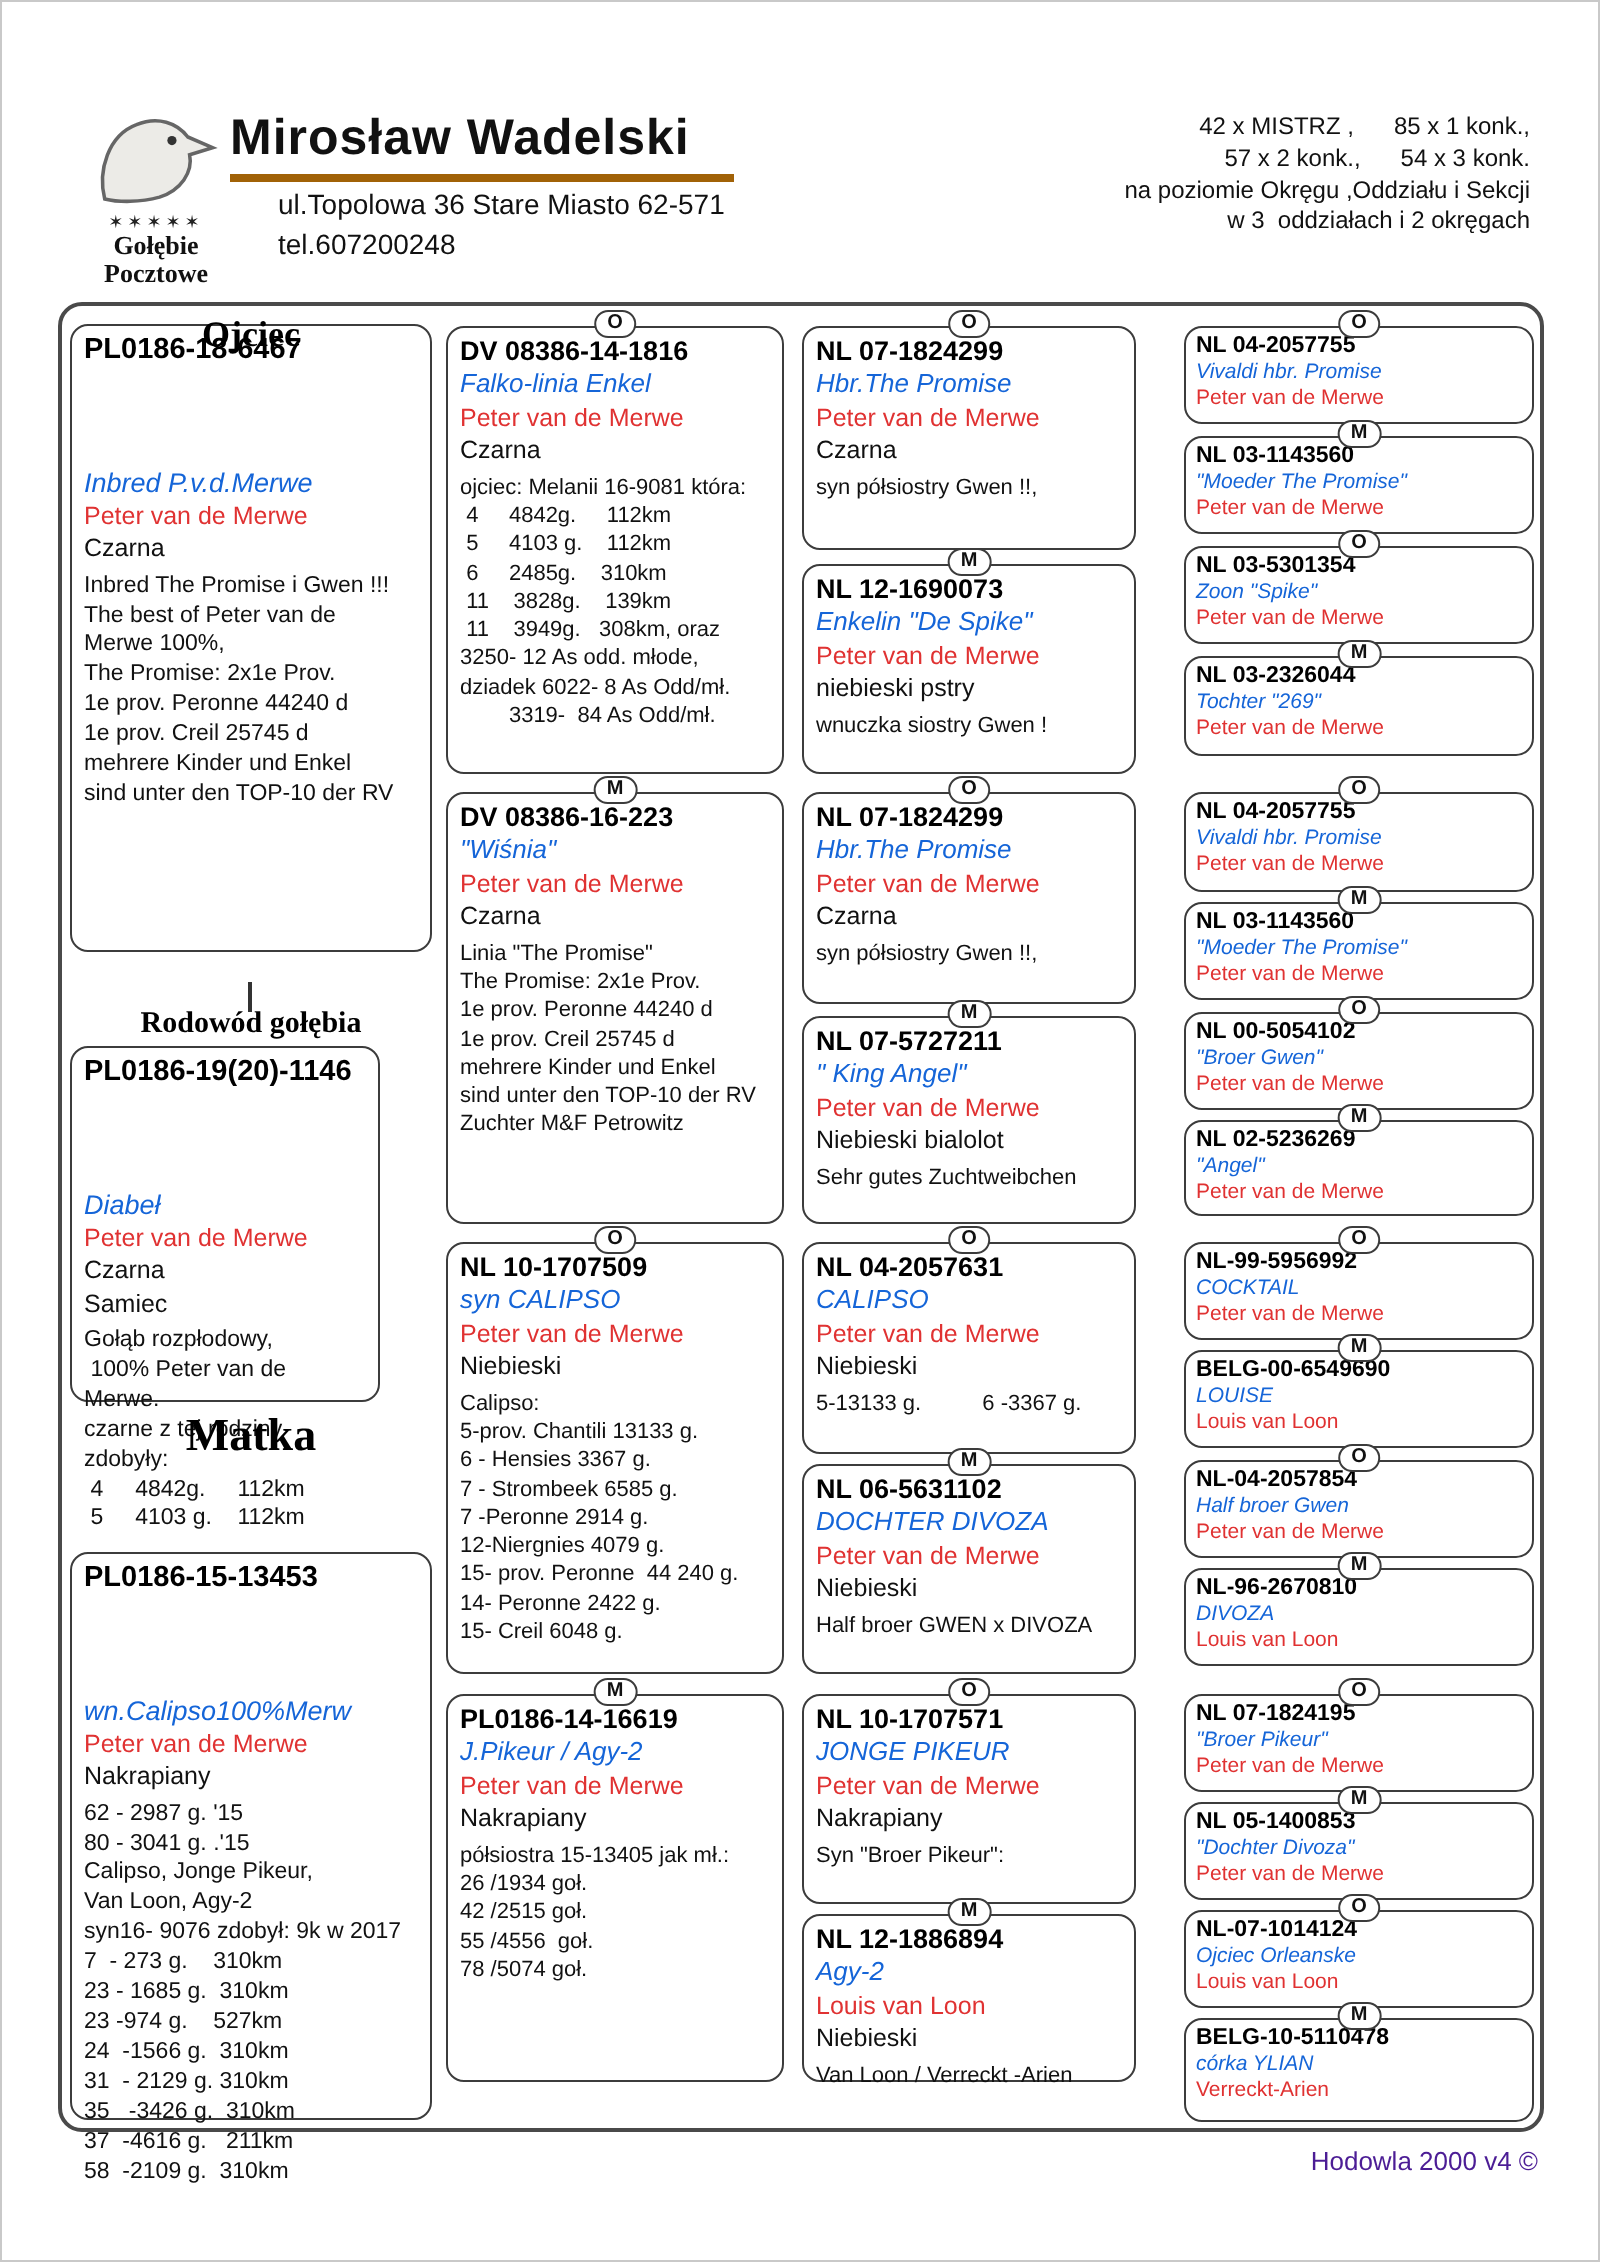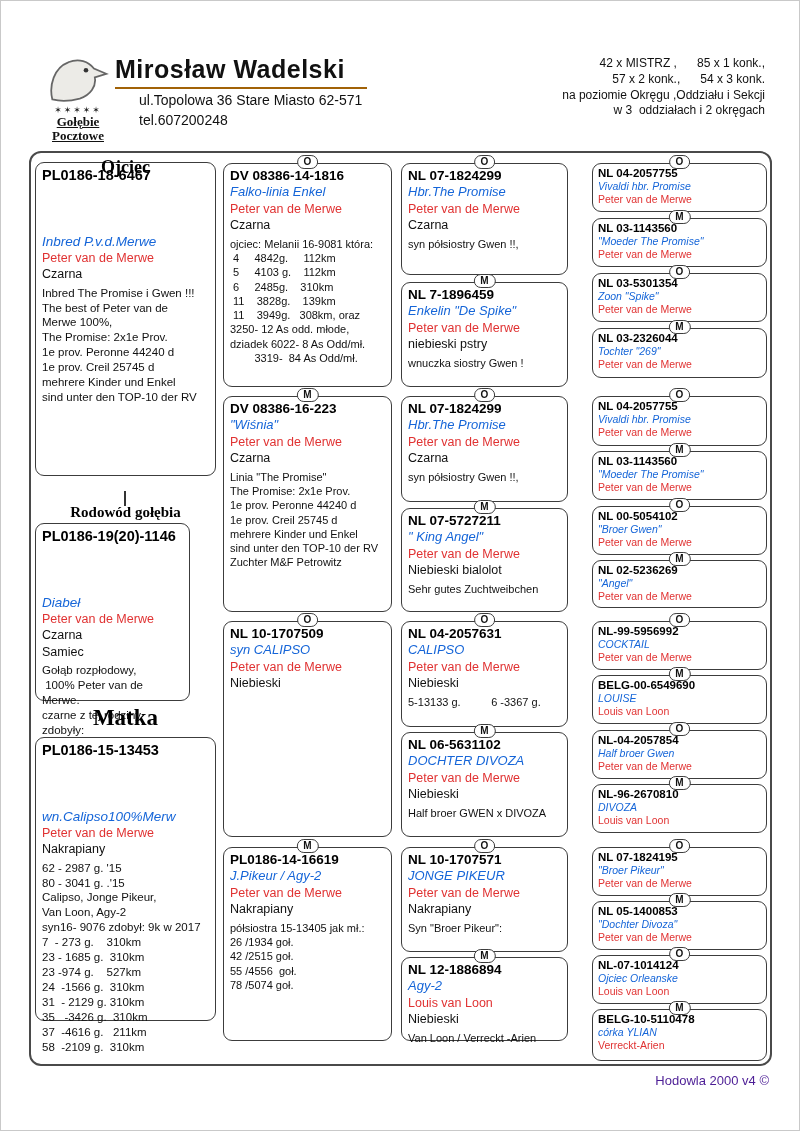--- a/index.html
+++ b/index.html
@@ -5,25 +5,25 @@
   * { margin:0; padding:0; box-sizing:border-box; }
   html,body { background:#fff; }
   .page {
     position:relative; width:800px; height:1131px; background:#fff;
     font-family:"Liberation Sans", sans-serif; color:#111;
     border:1px solid #c9c9c9; overflow:hidden;
   }
   
   .logo { position:absolute; left:42px; top:56px; width:70px; text-align:center; }
   .logo .stars { font-size:9px; letter-spacing:2px; color:#222; margin-top:-2px; }
-  .logo .lg { font-family:"Liberation Serif", serif; font-weight:700; font-size:13px; line-height:1.05; color:#111;text-decoration:underline; }
+  .logo .lg { font-family:"Liberation Serif", serif; font-weight:700; font-size:13px; line-height:1.05; color:#111; }
   .owner { position:absolute; left:114px; top:54px; }
   .owner-name {
     font-size:25px; font-weight:700; letter-spacing:.5px;
-    border-bottom:2px solid #a16207; padding:0 22px 3px 0; display:inline-block;
+    border-bottom:4px solid #a16207; padding:0 22px 3px 0; display:inline-block;
   }
   .owner-line { font-size:14px; margin-top:3px; line-height:1.22;margin-left:24px; }
   .stats {
     position:absolute; right:34px; top:55px; width:260px;
     font-size:12px; line-height:1.32; text-align:right; white-space:pre-wrap;
   }
   
   .frame {
     position:absolute; left:28px; top:150px; width:743px; height:915px;
     border:2px solid #4a4a4a; border-radius:12px;
@@ -116,21 +116,21 @@
     <div class="breeder">Peter van de Merwe</div>
     <div class="colorline">Czarna</div>
     <div class="colorline">Samiec</div>
     <div class="notes">Gołąb rozpłodowy,
  100% Peter van de Merwe.
 czarne z tej rodziny zdobyły:
  4     4842g.     112km
  5     4103 g.    112km</div>
   </div>
 
-  <div class="pbox big" style="left:34px;top:736px;width:181px;height:284px">
+  <div class="pbox big" style="left:34px;top:775px;width:181px;height:284px">
     <div class="ring">PL0186-15-13453</div>
     <div class="name">wn.Calipso100%Merw</div>
     <div class="breeder">Peter van de Merwe</div>
     <div class="colorline">Nakrapiany</div>
     <div class="notes">62 - 2987 g. '15
 80 - 3041 g. .'15
 Calipso, Jonge Pikeur,
 Van Loon, Agy-2
 syn16- 9076 zdobył: 9k w 2017
 7  - 273 g.    310km
@@ -172,20 +172,29 @@
 mehrere Kinder und Enkel
 sind unter den TOP-10 der RV
 Zuchter M&amp;F Petrowitz</div>
   </div>
   <div class="pbox" style="left:222px;top:620px;width:169px;height:216px">
     <span class="tag">O</span>
     <div class="ring">NL 10-1707509</div>
     <div class="name">syn CALIPSO</div>
     <div class="breeder">Peter van de Merwe</div>
     <div class="colorline">Niebieski</div>
+    <div class="notes">Calipso:
+5-prov. Chantili 13133 g.
+6 - Hensies 3367 g.
+7 - Strombeek 6585 g.
+7 -Peronne 2914 g.
+12-Niergnies 4079 g.
+15- prov. Peronne  44 240 g.
+14- Peronne 2422 g.
+15- Creil 6048 g.</div>
   </div>
   <div class="pbox" style="left:222px;top:846px;width:169px;height:194px">
     <span class="tag">M</span>
     <div class="ring">PL0186-14-16619</div>
     <div class="name">J.Pikeur / Agy-2</div>
     <div class="breeder">Peter van de Merwe</div>
     <div class="colorline">Nakrapiany</div>
     <div class="notes">półsiostra 15-13405 jak mł.:
 26 /1934 goł.
 42 /2515 goł.
@@ -196,21 +205,21 @@
   <div class="pbox" style="left:400px;top:162px;width:167px;height:112px">
     <span class="tag">O</span>
     <div class="ring">NL 07-1824299</div>
     <div class="name">Hbr.The Promise</div>
     <div class="breeder">Peter van de Merwe</div>
     <div class="colorline">Czarna</div>
     <div class="notes">syn półsiostry Gwen !!,</div>
   </div>
   <div class="pbox" style="left:400px;top:281px;width:167px;height:105px">
     <span class="tag">M</span>
-    <div class="ring">NL 7-1896459</div>
+    <div class="ring">NL 12-1690073</div>
     <div class="name">Enkelin "De Spike"</div>
     <div class="breeder">Peter van de Merwe</div>
     <div class="colorline">niebieski pstry</div>
     <div class="notes">wnuczka siostry Gwen !</div>
   </div>
   <div class="pbox" style="left:400px;top:395px;width:167px;height:106px">
     <span class="tag">O</span>
     <div class="ring">NL 07-1824299</div>
     <div class="name">Hbr.The Promise</div>
     <div class="breeder">Peter van de Merwe</div>

